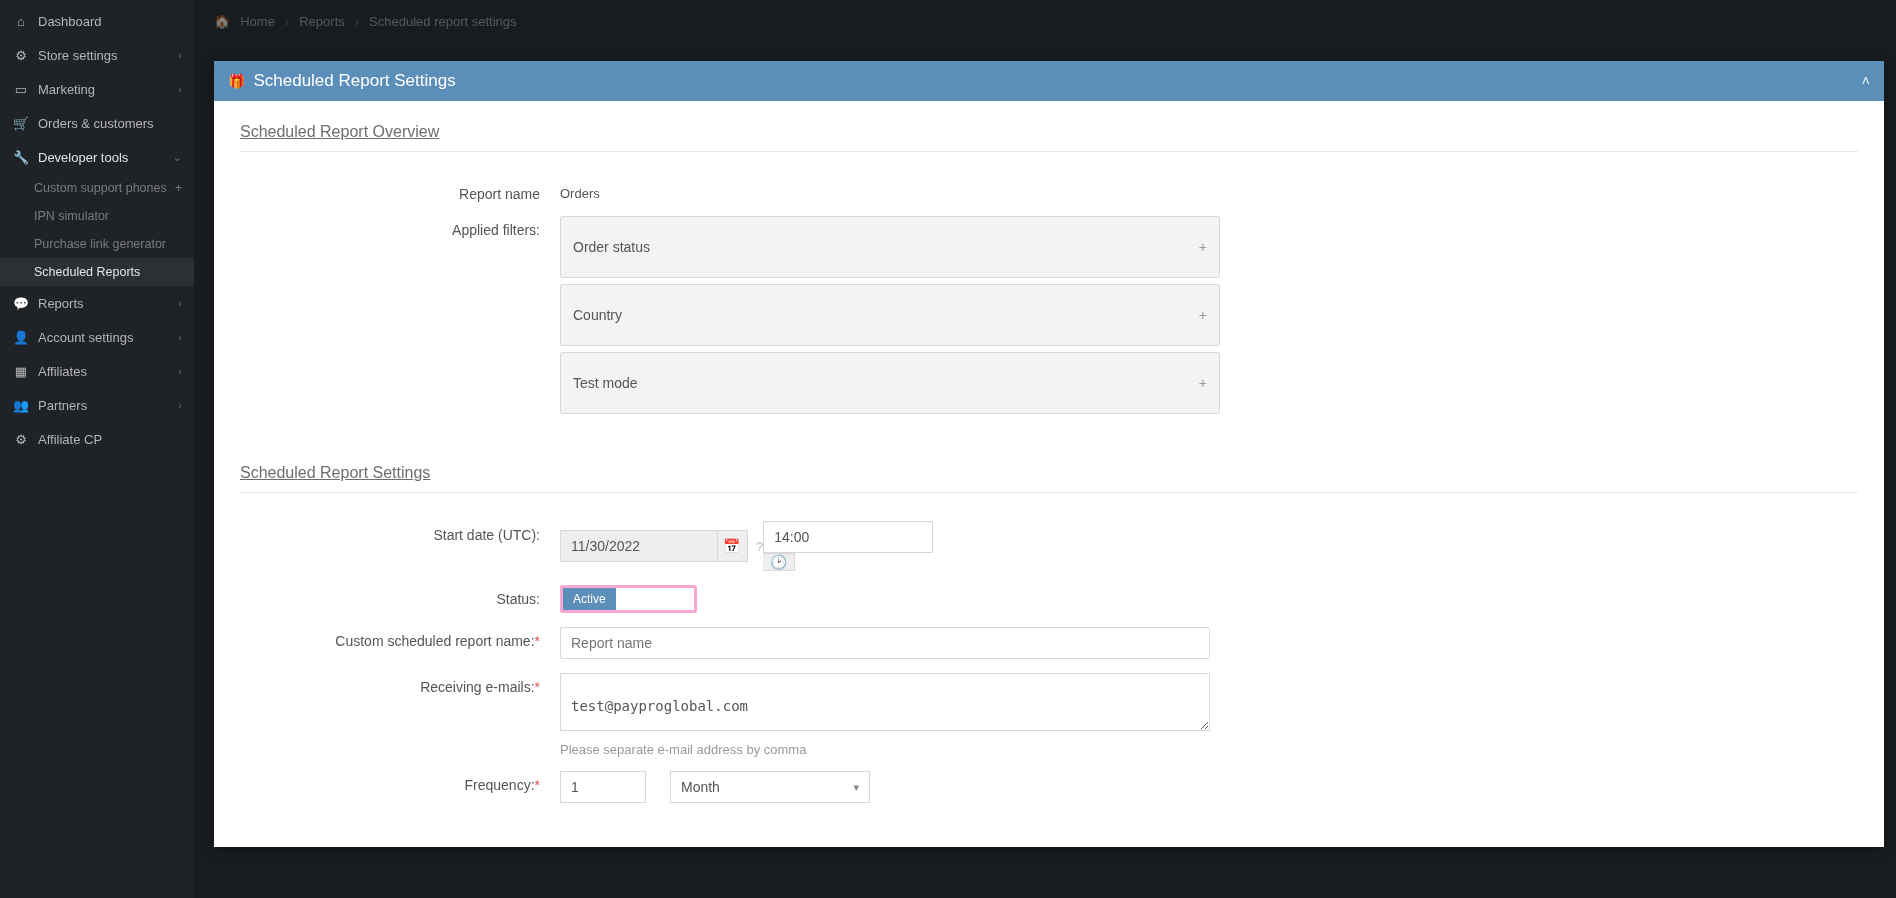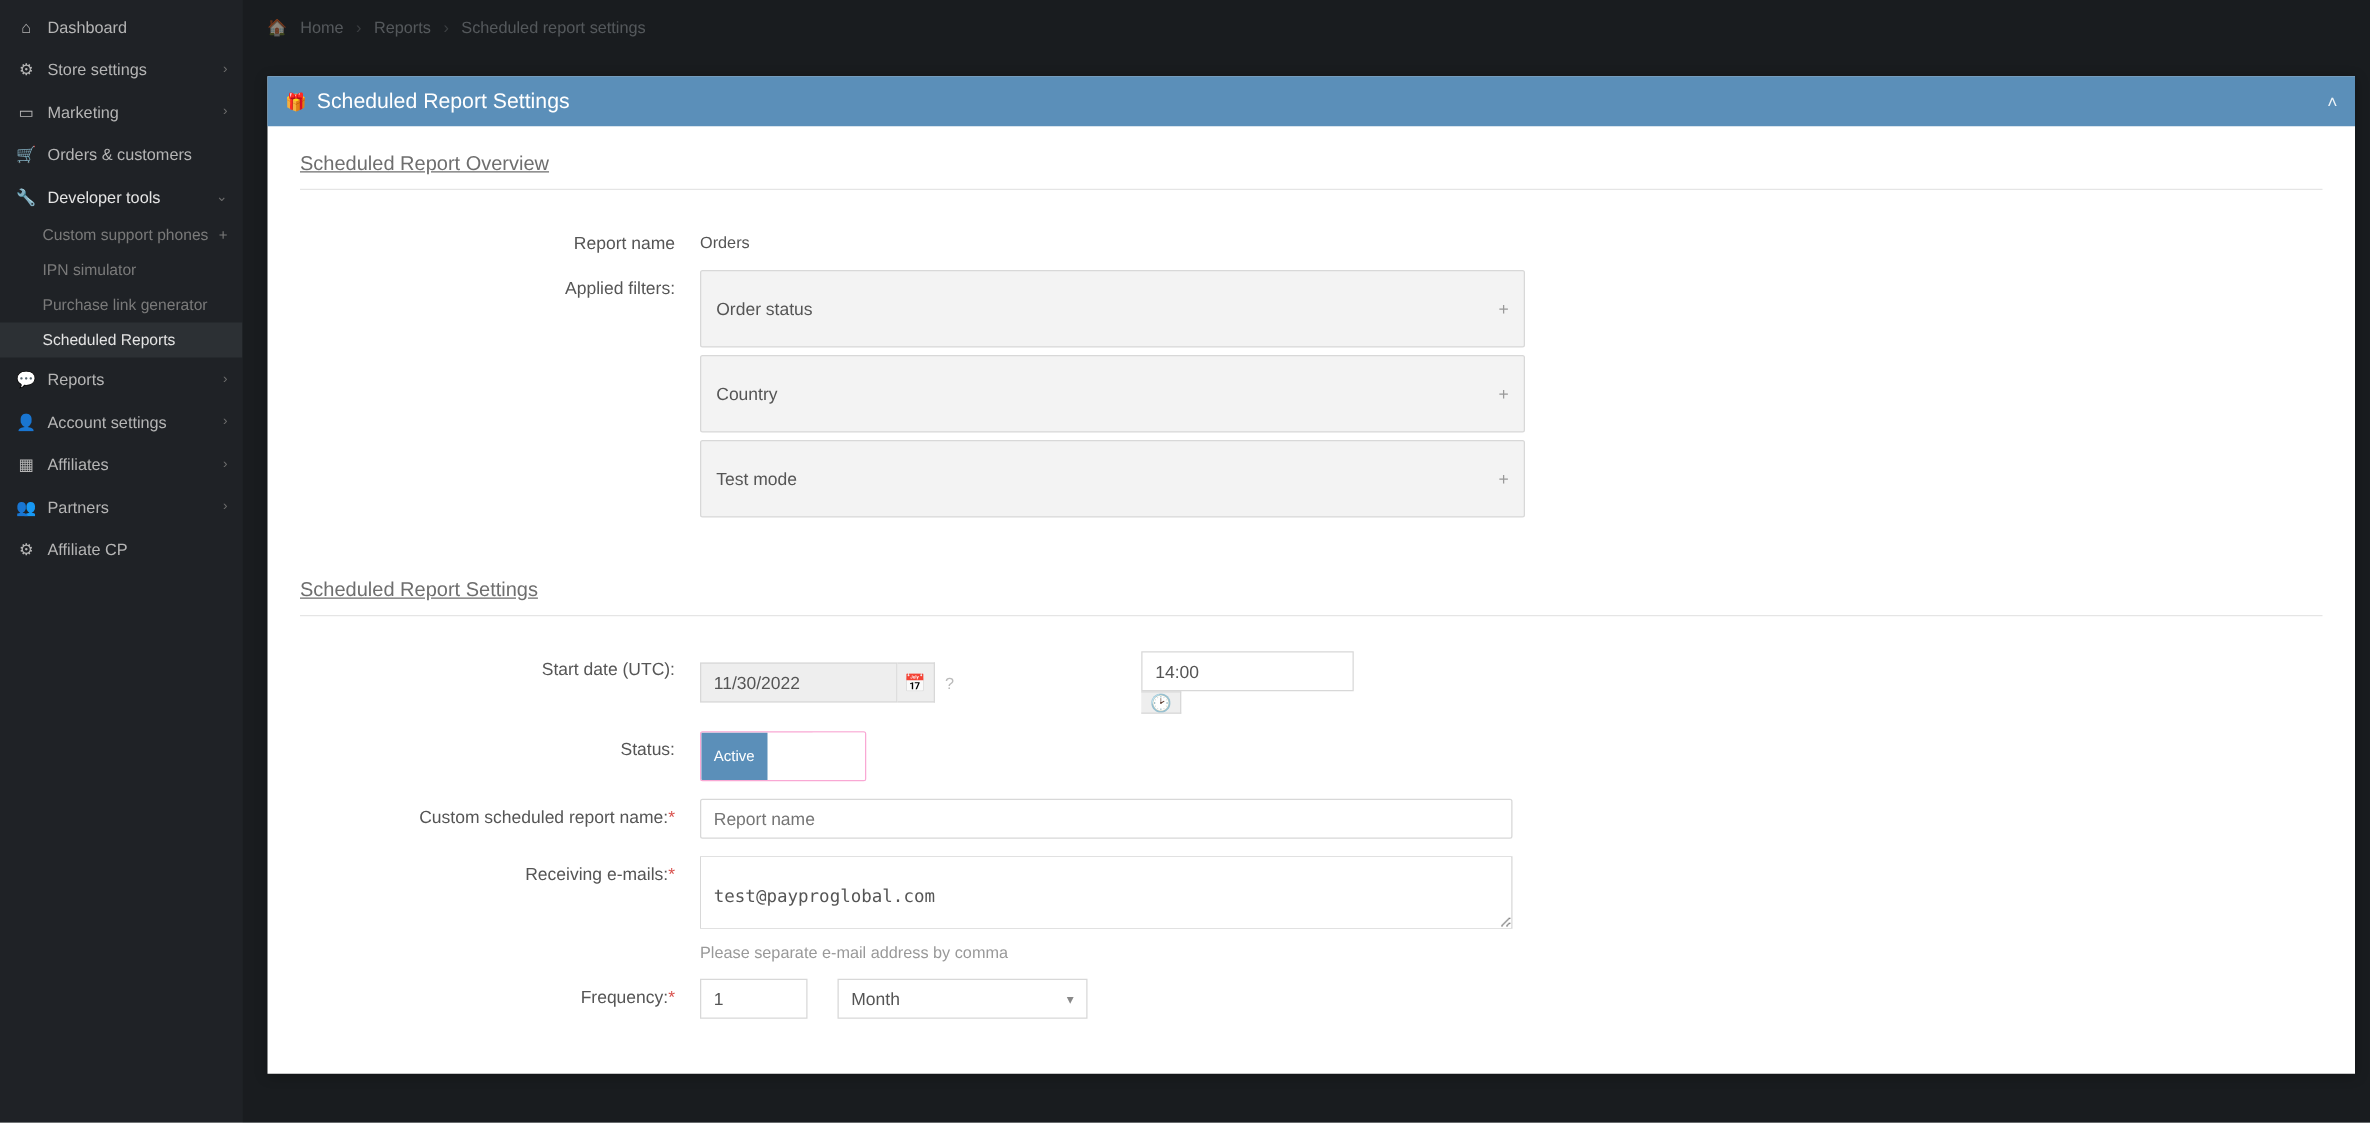--- a/index.html
+++ b/index.html
@@ -174,21 +174,20 @@
 .text-input {
   border: 1px solid #d8d8d8;
   padding: 7px 10px;
   font-size: 14px;
   border-radius: 2px;
   color: #555;
   width: 100%;
 }
 .start-date-fields {
   display: flex;
-  gap: 150px;
   align-items: center;
 }
 .date-input-wrap {
   display: flex;
 }
 .date-input {
   border: 1px solid #d8d8d8;
   background: #eeeeee;
   padding: 7px 10px;
   width: 158px;
@@ -224,24 +223,24 @@
   border-left: none;
   background: #eeeeee;
   width: 32px;
   display: flex;
   align-items: center;
   justify-content: center;
   color: #555;
 }
 .status-toggle {
   display: inline-flex;
-  border: 1px solid #f9a8d4;
+  border: 3px solid #f9a8d4;
   border-radius: 2px;
   overflow: hidden;
-  height: 40px;
+  height: 28px;
   gap: 36px;
 }
 .status-toggle .on {
   background: #5b8fb9;
   color: #fff;
   font-size: 12px;
   padding: 0 10px;
   display: flex;
   align-items: center;
 }

